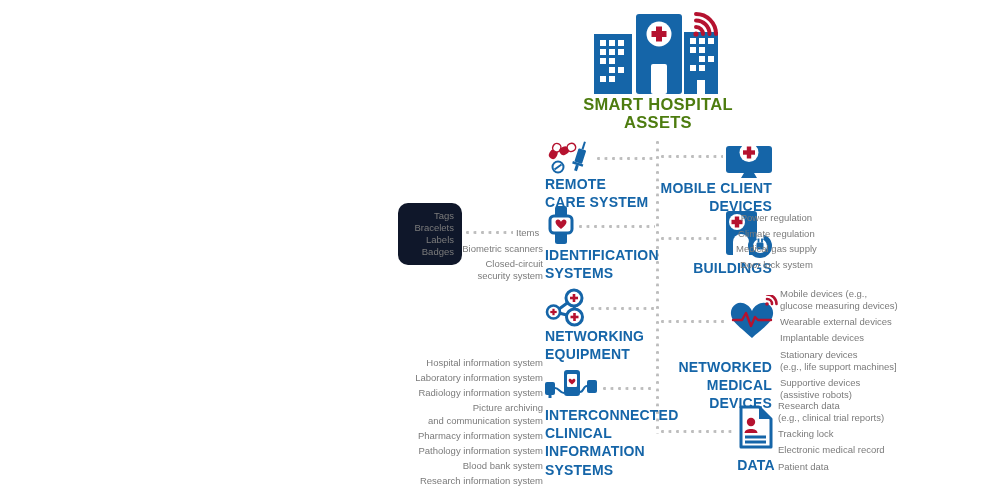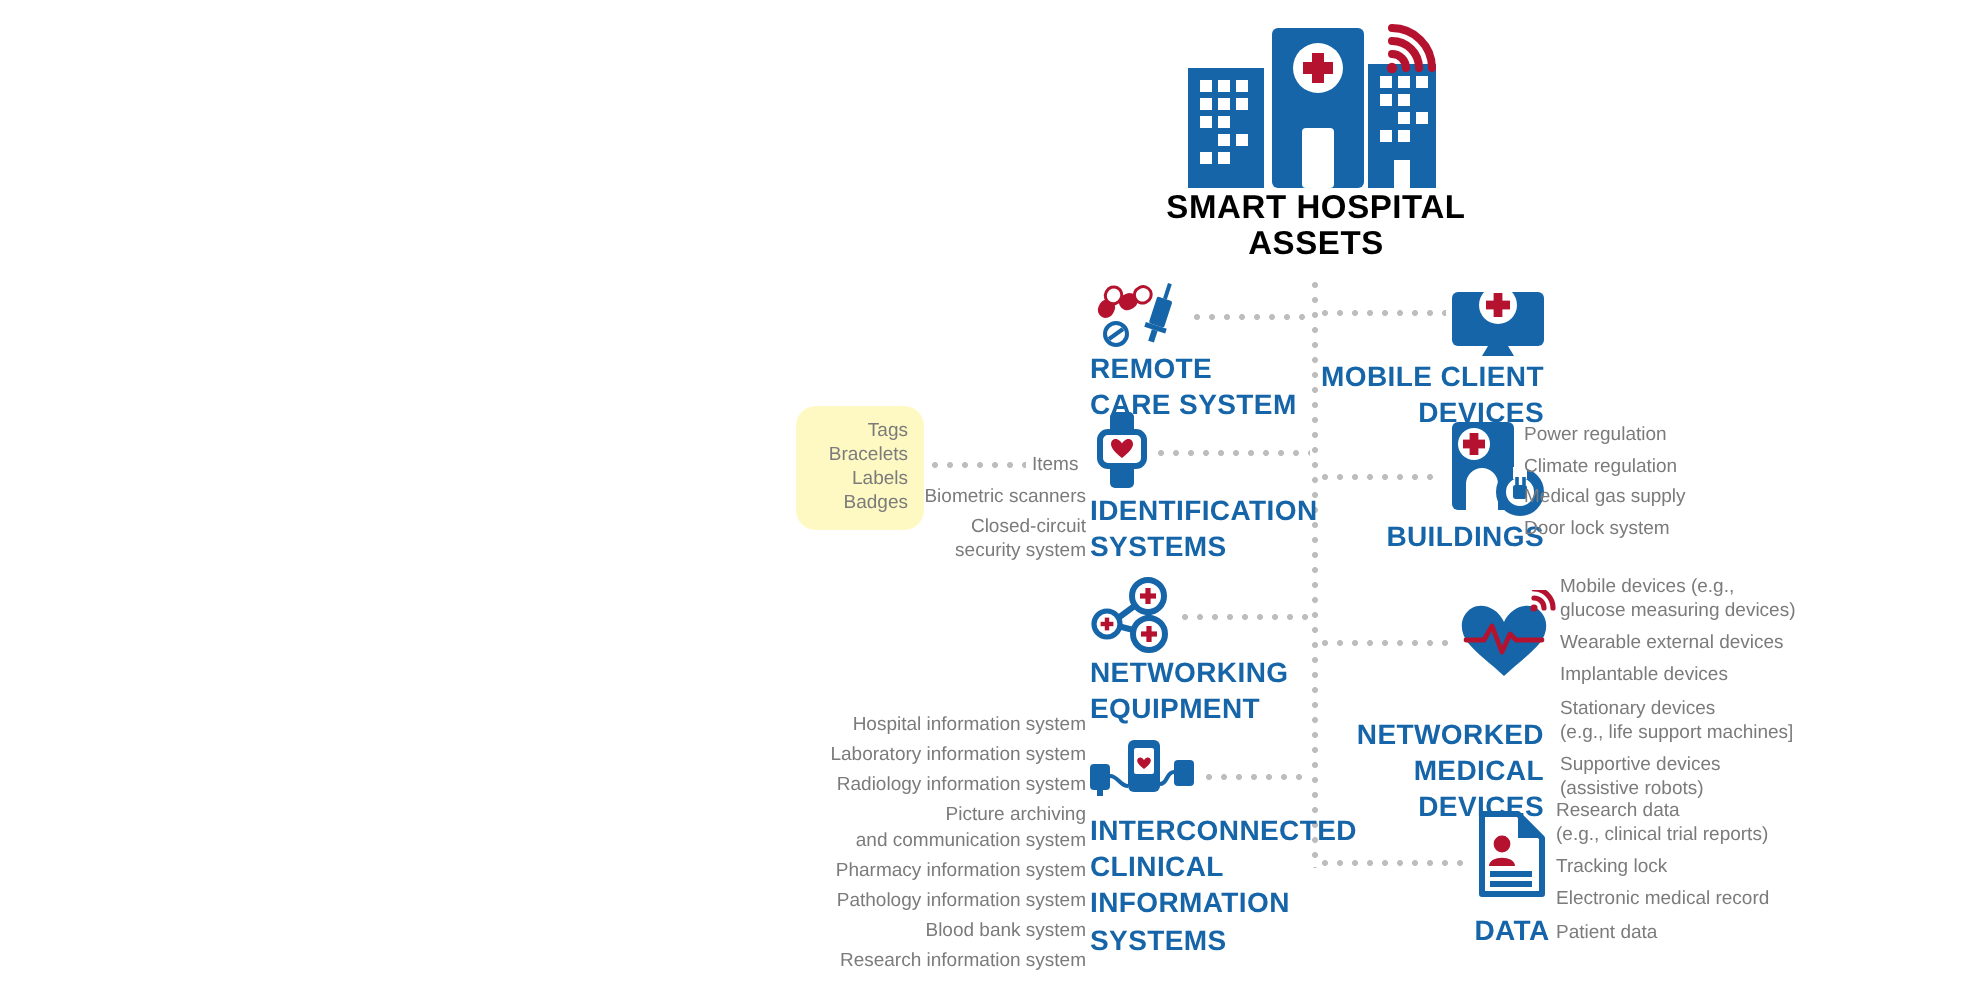--- a/index.html
+++ b/index.html
@@ -1,29 +1,29 @@
 <!DOCTYPE html>
 <html><head>
 <meta charset="utf-8">
 <style>
   html,body{margin:0;padding:0;background:#fff;}
   .canvas{position:relative;width:990px;height:495px;background:#fff;overflow:hidden;
           font-family:"Liberation Sans",sans-serif;}
   .abs{position:absolute;}
   .pre{white-space:pre-line;}
-  .title{color:#000000;font-weight:bold;font-size:16.5px;line-height:1.1;text-align:center;letter-spacing:.3px;}
+  .title{color:#4d7c0f;font-weight:bold;font-size:16.5px;line-height:1.1;text-align:center;letter-spacing:.3px;}
   .cat{color:#1565a8;font-weight:bold;font-size:14px;line-height:1.3;letter-spacing:.2px;}
   .gray{color:#7b7b7b;font-size:9.5px;line-height:1.28;}
   .right{text-align:right;}
   .col{display:flex;flex-direction:column;}
   .dots-h{height:3px;background-image:radial-gradient(circle at 1.5px 1.5px,#bdbdbd 1.35px,transparent 1.6px);
           background-size:7.5px 3px;background-repeat:repeat-x;}
   .dots-v{width:3px;background-image:radial-gradient(circle at 1.5px 1.5px,#bdbdbd 1.35px,transparent 1.6px);
           background-size:3px 7.5px;background-repeat:repeat-y;}
-  .tagbox{background:#fef9c3;border-radius:10px;display:flex;flex-direction:column;justify-content:center;
+  .tagbox{background:#0f172a;border-radius:10px;display:flex;flex-direction:column;justify-content:center;
           align-items:flex-end;padding-right:8px;box-sizing:border-box;}
   svg .fb{fill:#1565a8;} svg .fr{fill:#b5122f;} svg .fw{fill:#ffffff;} svg .sr{stroke:#b5122f;fill:none;}
 </style>
 </head>
 <body>
 
 <div class="canvas">
 
   <div class="abs" style="left:592px;top:6px;width:132px;height:90px;">
     <svg width="132" height="90" viewBox="0 0 132 90">
@@ -230,21 +230,21 @@
     <div class="pre">Blood bank system</div>
     <div class="pre">Research information system</div>
   </div>
 
   <div class="abs col gray right" style="left:400px;top:243px;width:143px;gap:3px;align-items:flex-end;">
     <div class="pre">Biometric scanners</div>
     <div class="pre">Closed-circuit
 security system</div>
   </div>
 
-  <div class="abs col gray" style="left:762px;top:212px;gap:3.5px;">
+  <div class="abs col gray" style="left:736px;top:212px;gap:3.5px;text-align:center;">
     <div>Power regulation</div>
     <div>Climate regulation</div>
     <div>Medical gas supply</div>
     <div>Door lock system</div>
   </div>
 
   <div class="abs col gray" style="left:780px;top:288px;gap:4px;justify-content:flex-end;">
     <div class="pre">Mobile devices (e.g.,
 glucose measuring devices)</div>
     <div class="pre">Wearable external devices</div>

